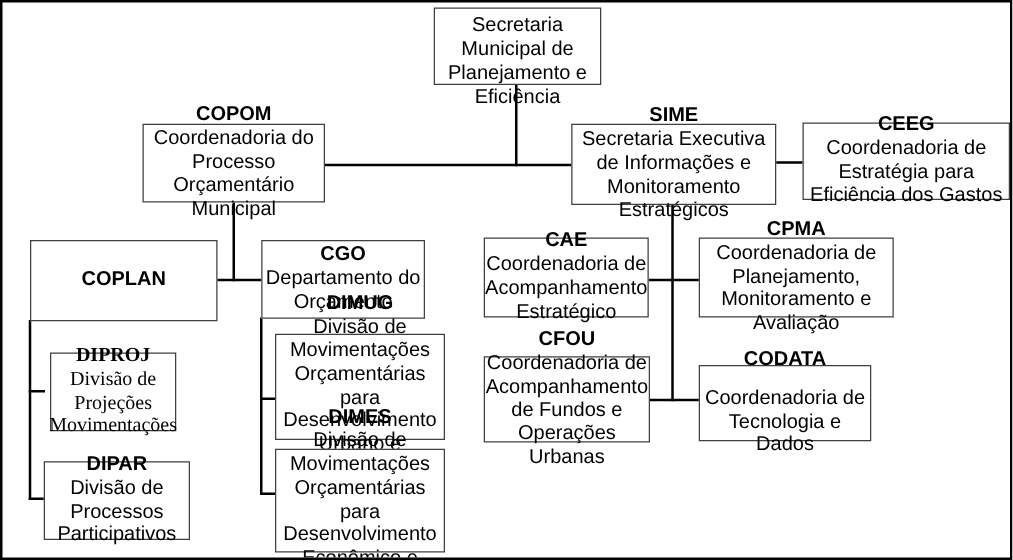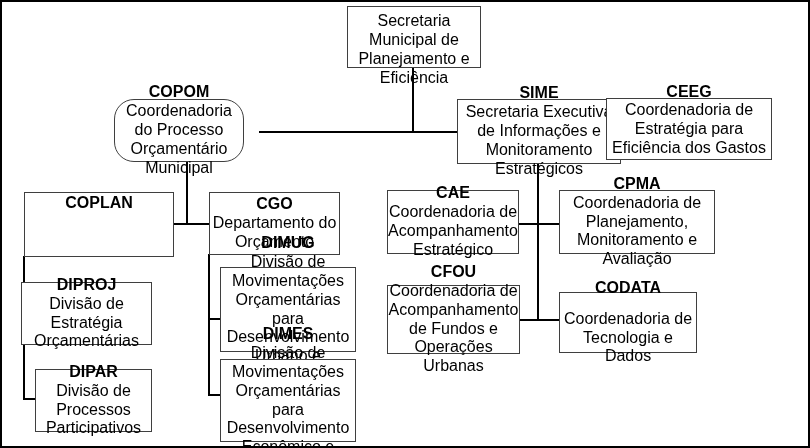--- a/index.html
+++ b/index.html
@@ -33,28 +33,28 @@
     padding: 1px 2px;
   }
   .acr { font-weight: bold; }
   .acr.gap { margin-bottom: 7px; }
   .conn {
     position: absolute;
     background: #000000;
   }
   
   .n-seplan { left: 345px; top: 4px;   width: 134px; height: 62px; }
-  .n-copom  { left: 112px; top: 97px;  width: 130px; height: 63px; border-radius: 20px; }
+  .n-copom  { left: 112px; top: 97px;  width: 146px; height: 63px; }
   .n-sime   { left: 455px; top: 97px;  width: 164px; height: 65px; }
-  .n-ceeg   { left: 604px; top: 96px;  width: 166px; height: 62px; justify-content: flex-end; }
-  .n-coplan { left: 22px;  top: 190px; width: 150px; height: 65px; justify-content: space-between; }
+  .n-ceeg   { left: 640px; top: 96px;  width: 166px; height: 62px; }
+  .n-coplan { left: 22px;  top: 190px; width: 150px; height: 65px; }
   .n-cgo    { left: 207px; top: 190px; width: 131px; height: 63px; }
   .n-cae    { left: 385px; top: 188px; width: 132px; height: 64px; }
   .n-cpma   { left: 557px; top: 188px; width: 156px; height: 64px; }
-  .n-diproj { left: 19px;  top: 280px; width: 131px; height: 63px; }
+  .n-diproj { left: 38px;  top: 280px; width: 101px; height: 63px; font-family: Liberation Serif, serif; }
   .n-dipar  { left: 33px;  top: 367px; width: 117px; height: 63px; }
   .n-dimug  { left: 218px; top: 265px; width: 136px; height: 85px; }
   .n-dimes  { left: 218px; top: 357px; width: 136px; height: 83px; }
   .n-cfou   { left: 385px; top: 283px; width: 133px; height: 69px; }
   .n-codata { left: 557px; top: 290px; width: 138px; height: 61px; gap: 12px; }
   
   .c-seplan-v      { left: 410px; top: 66px;  width: 2px;   height: 65px; }
   .c-copom-sime-h  { left: 257px; top: 129px; width: 199px; height: 2px; }
   .c-sime-ceeg-h   { left: 616px; top: 127px; width: 25px;  height: 2px; }
   .c-copom-v       { left: 184px; top: 159px; width: 2px;   height: 64px; }
@@ -123,21 +123,21 @@
     <div class="lbl">Coordenadoria de Acompanhamento Estratégico</div>
   </div>
 
   <div class="node n-cpma">
     <div class="acr">CPMA</div>
     <div class="lbl">Coordenadoria de Planejamento, Monitoramento e Avaliação</div>
   </div>
 
   <div class="node n-diproj">
     <div class="acr">DIPROJ</div>
-    <div class="lbl">Divisão de Estratégia Orçamentárias</div>
+    <div class="lbl">Divisão de Projeções Movimentações</div>
   </div>
 
   <div class="node n-dipar">
     <div class="acr">DIPAR</div>
     <div class="lbl">Divisão de Processos Participativos</div>
   </div>
 
   <div class="node n-dimug">
     <div class="acr">DIMUG</div>
     <div class="lbl">Divisão de Movimentações Orçamentárias para Desenvolvimento Urbano e Governamental</div>

